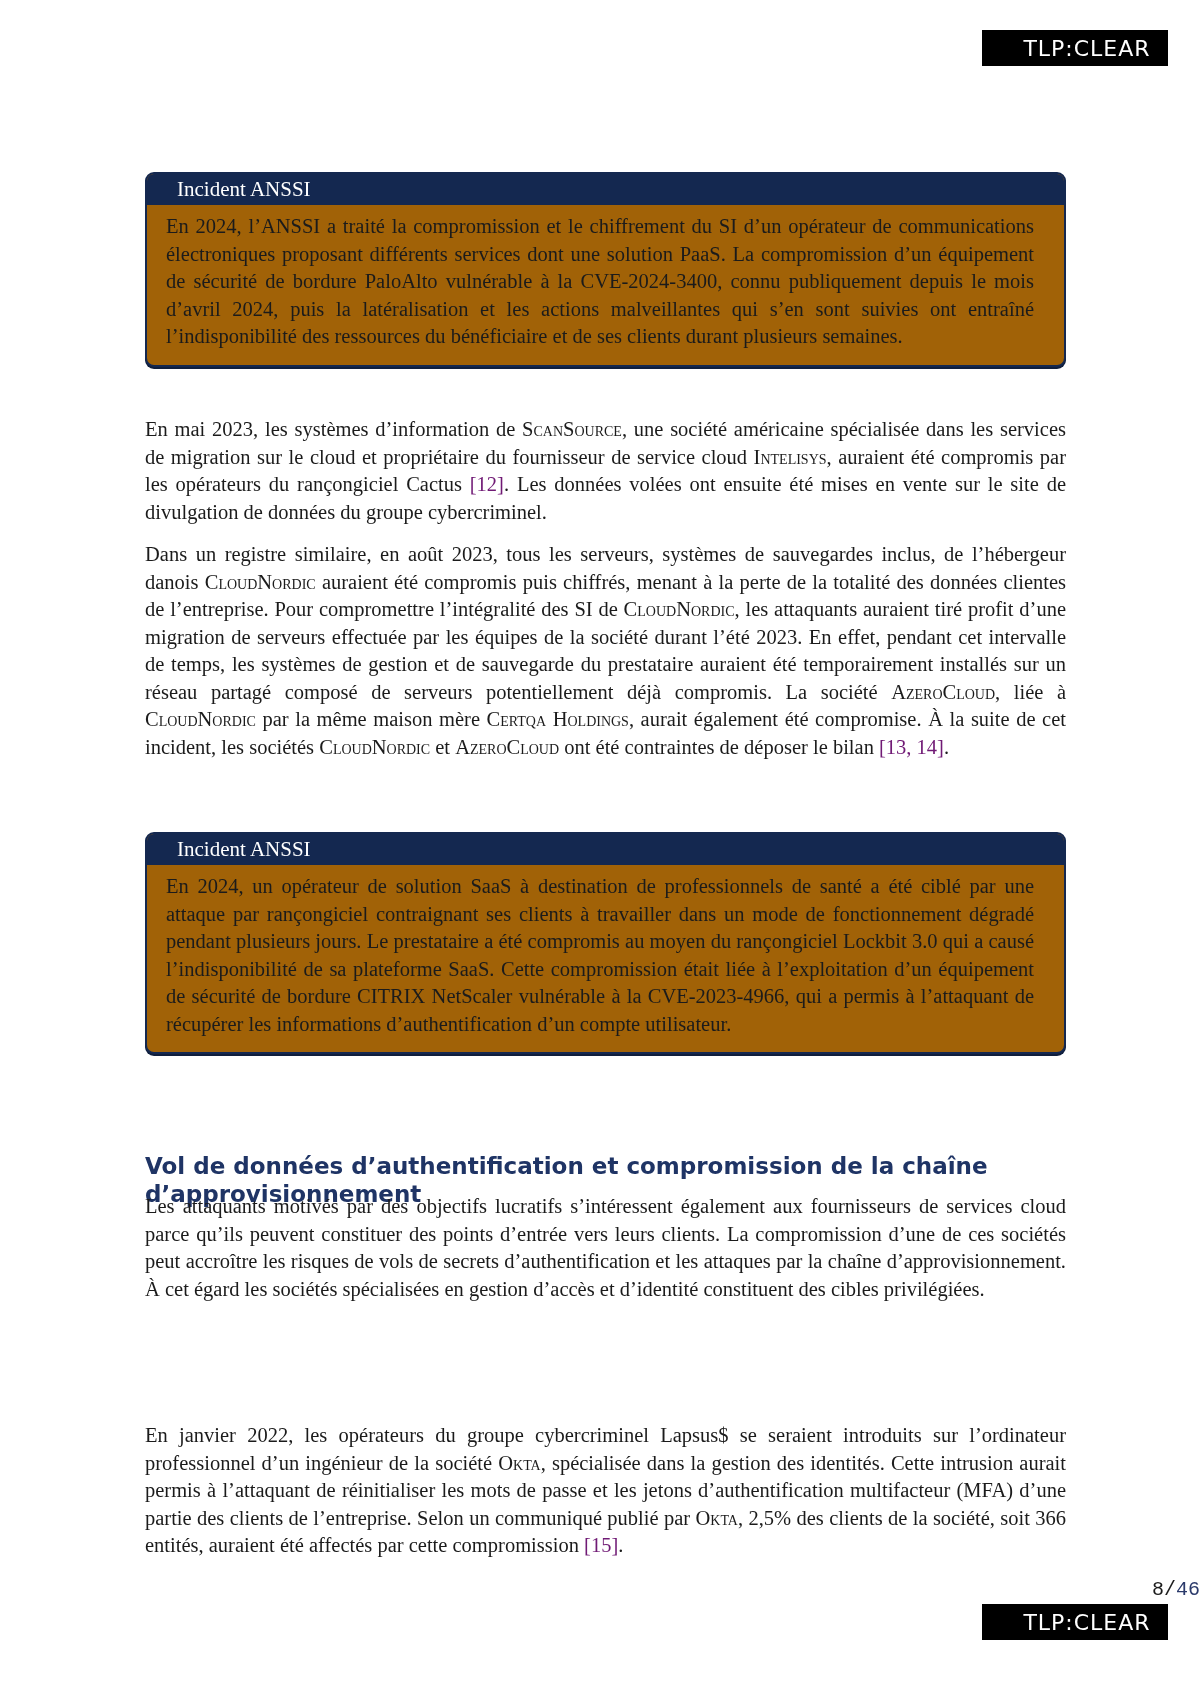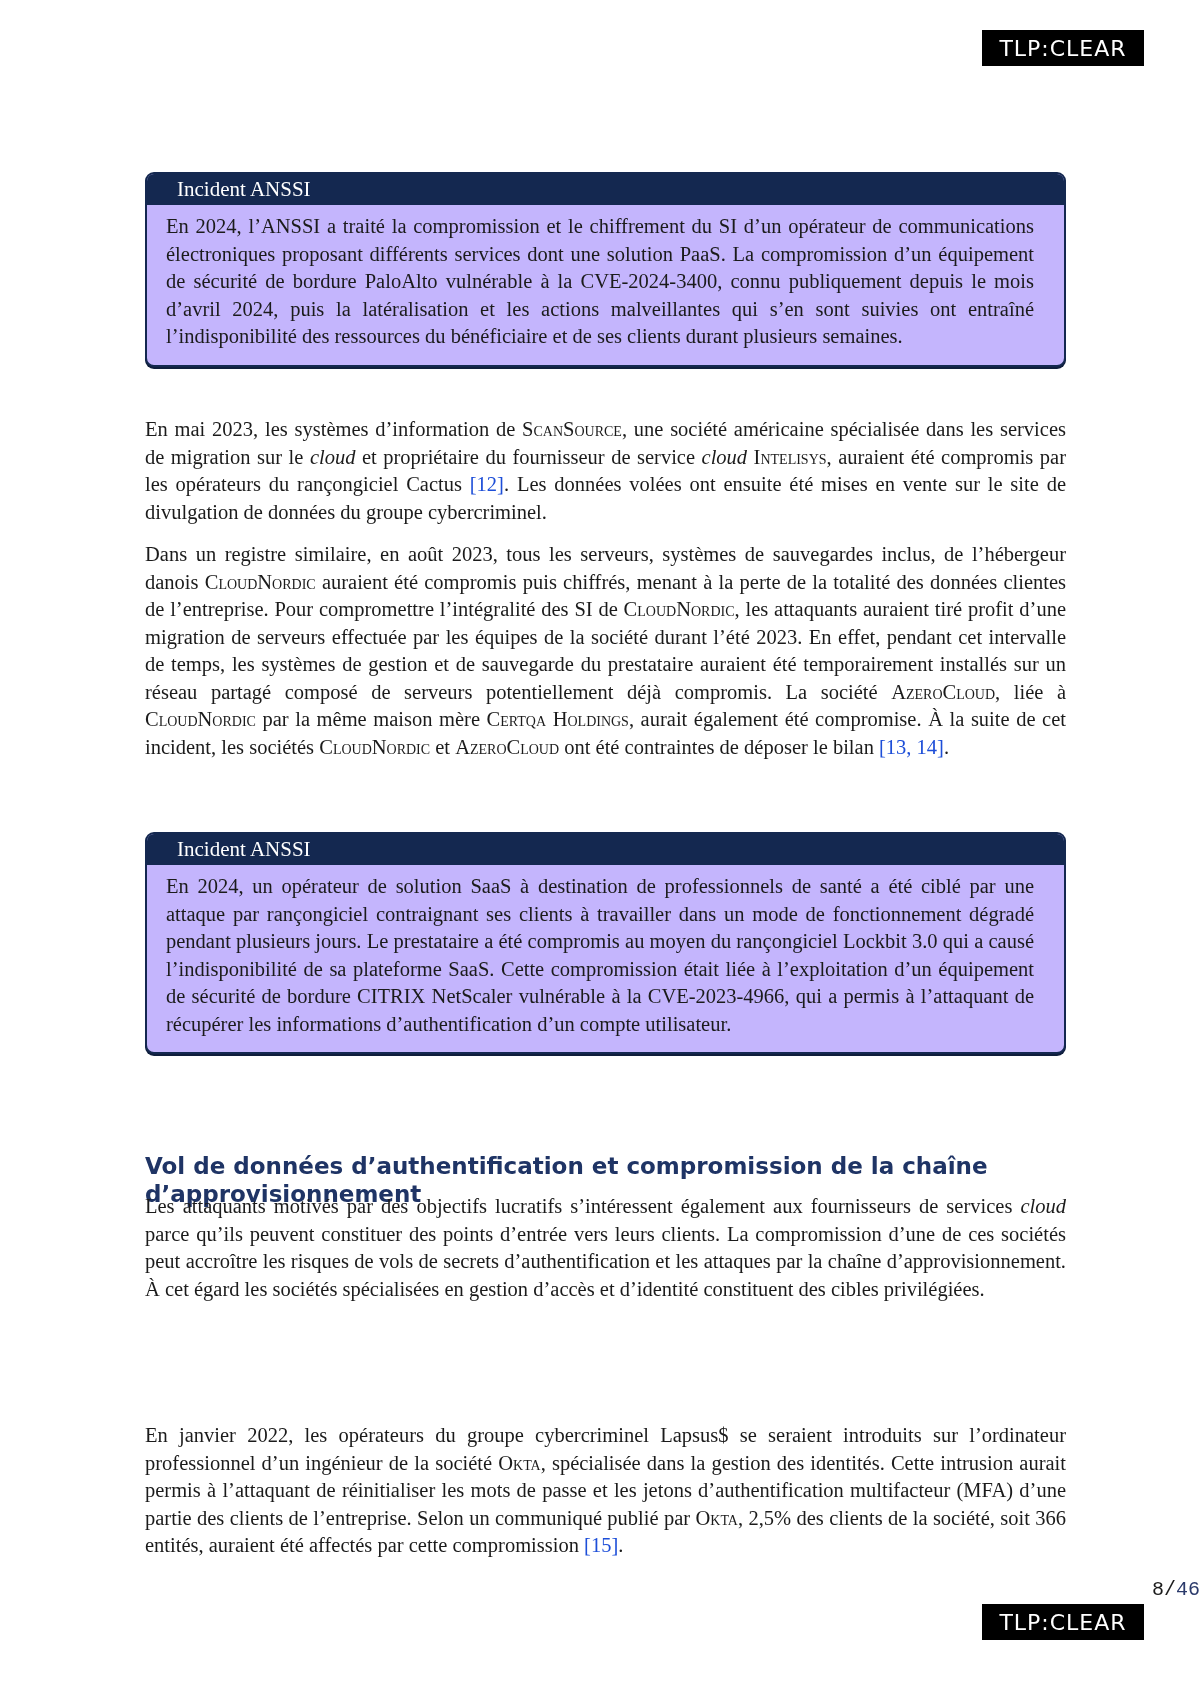--- a/index.html
+++ b/index.html
@@ -1,34 +1,34 @@
 <!DOCTYPE html>
 <html><head>
 <meta charset="utf-8">
 <style>
   html, body { margin: 0; padding: 0; background: #ffffff; }
   body { width: 1200px; height: 1697px; position: relative; overflow: hidden;
          font-family: "Liberation Serif", "DejaVu Serif", serif; color: #1b1b1b; }
   .tlp { position: absolute; left: 982px; width: 162px; height: 36px; background: #000;
          color: #fff; font-family: "DejaVu Sans", "Liberation Sans", sans-serif; font-size: 22px;
-         letter-spacing: 1px; display: flex; align-items: center; justify-content: center; }
+         letter-spacing: 1px; display: flex; align-items: center; justify-content: center; padding-left: 24px; }
   .tlp.top { top: 30px; }
   .tlp.bottom { top: 1604px; }
   .box { position: absolute; left: 145px; width: 921px; border: 2.5px solid #142850;
-         border-radius: 9px; box-sizing: border-box; overflow: hidden; background: #c4b5fd;
+         border-radius: 9px; box-sizing: border-box; overflow: hidden; background: #a16207;
          box-shadow: 0 2px 0 #0f1e3c; }
   .box-header { background: #142850; color: #fff; font-size: 21px; height: 31px;
                 line-height: 31px; padding-left: 30px; }
   .box-body { padding: 8px 30px 14px 19px; font-size: 20.5px; line-height: 27.5px;
               text-align: justify; }
   .para { position: absolute; left: 145px; width: 921px; font-size: 20.5px; line-height: 27.5px;
           text-align: justify; }
   .sc { font-variant: small-caps; margin-top: 10px; }
-  .it { font-style: italic; }
-  .ref { color: #1d4ed8; }
+  .it { }
+  .ref { color: #701a75; }
   .section-title { position: absolute; left: 145px; top: 1124px; width: 921px;
                    font-family: "DejaVu Sans", "Liberation Sans", sans-serif; font-weight: bold;
                    color: #1f3465; font-size: 23px; line-height: 28px; margin-top: 28px; }
   .page-num { position: absolute; left: 0; width: 1200px; top: 1578px; text-align: right;
               font-family: Liberation Mono, monospace; font-size: 20px; }
   .page-num .total { color: #2b3a6b; }
 </style>
 </head>
 <body>
 

